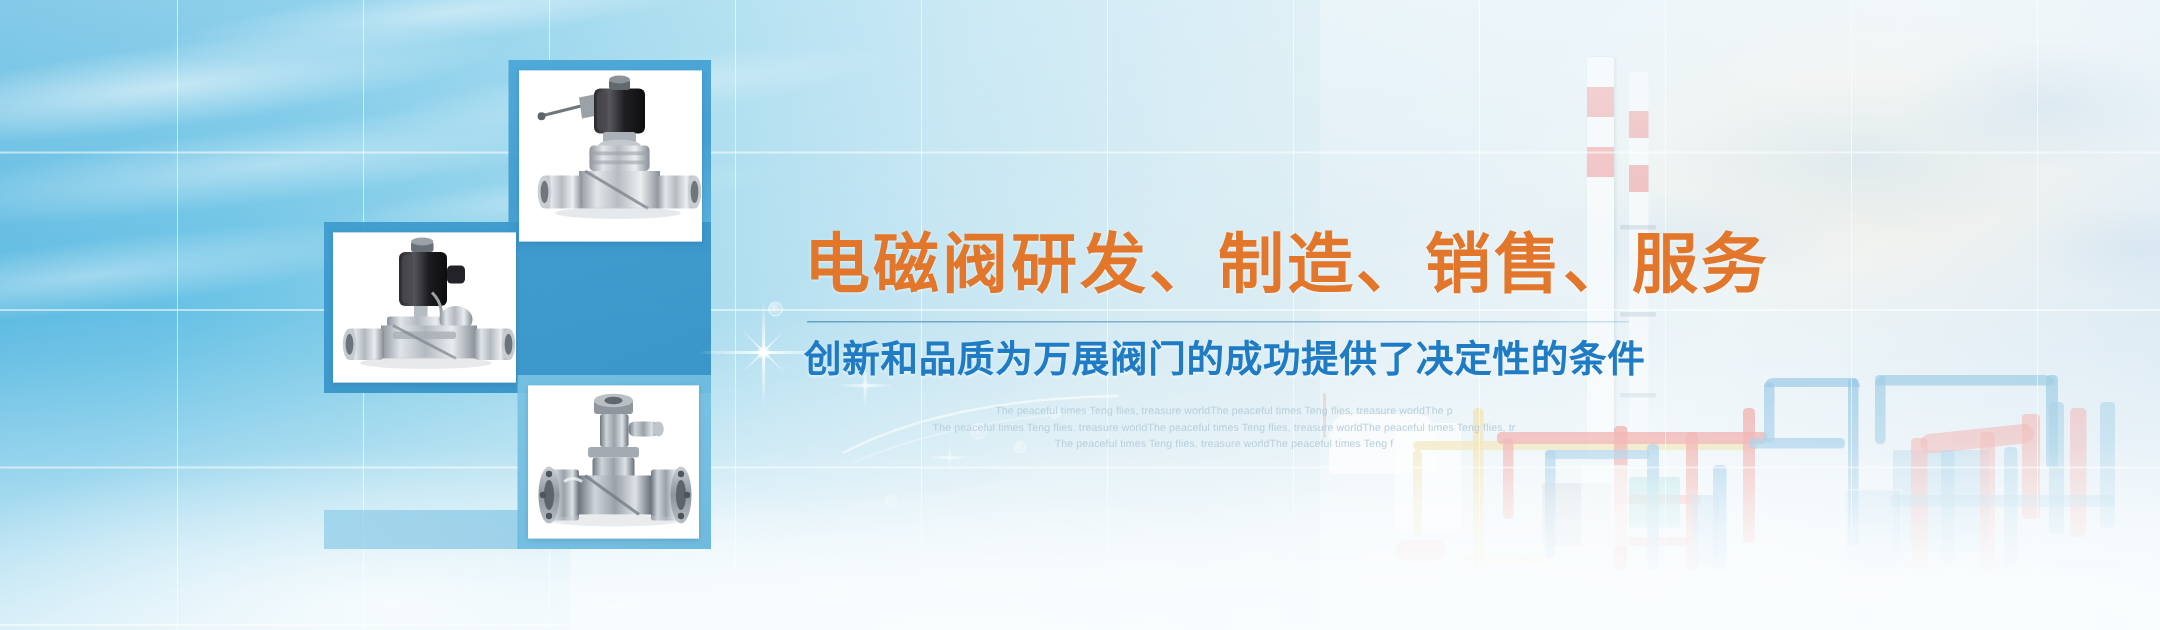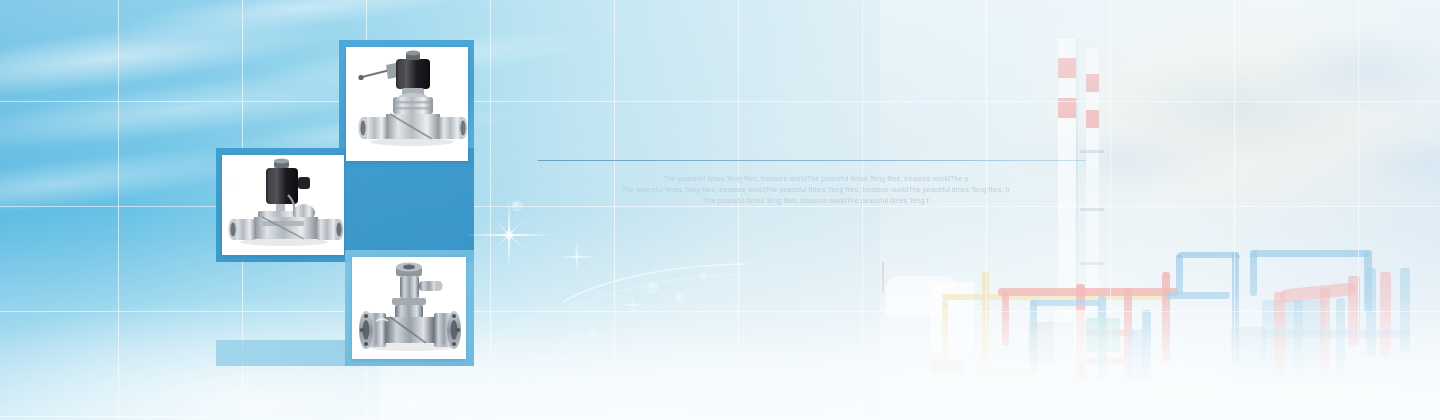--- a/index.html
+++ b/index.html
@@ -478,23 +478,25 @@
   <div class="bokeh" style="left:676px;top:294px;width:6px;height:6px;opacity:.8;"></div>
   <div class="bokeh" style="left:700px;top:272px;width:5px;height:5px;opacity:.7;"></div>
   <div class="bokeh" style="left:590px;top:330px;width:6px;height:6px;opacity:.6;"></div>
 
   <svg class="swoosh" style="left:560px;top:258px;width:190px;height:52px;" viewBox="0 0 190 52">
     <path d="M2 44 Q70 8 186 6" stroke="rgba(255,255,255,.75)" stroke-width="1.6" fill="none"></path>
     <path d="M10 50 Q80 20 180 16" stroke="rgba(255,255,255,.42)" stroke-width="1.1" fill="none"></path>
   </svg>
 
   <div class="textblock">
+    <h1 class="headline">电磁阀研发、制造、销售、服务</h1>
 
     <div class="rule"></div>
 
+    <h2 class="subline">创新和品质为万展阀门的成功提供了决定性的条件</h2>
 
     <div class="microcopy">
       <div>The peaceful times Teng flies, treasure worldThe peaceful times Teng flies, treasure worldThe p</div>
       <div>The peaceful times Teng flies, treasure worldThe peaceful times Teng flies, treasure worldThe peaceful times Teng flies, tr</div>
       <div>The peaceful times Teng flies, treasure worldThe peaceful times Teng f</div>
     </div>
   </div>
 
 </div>
 

